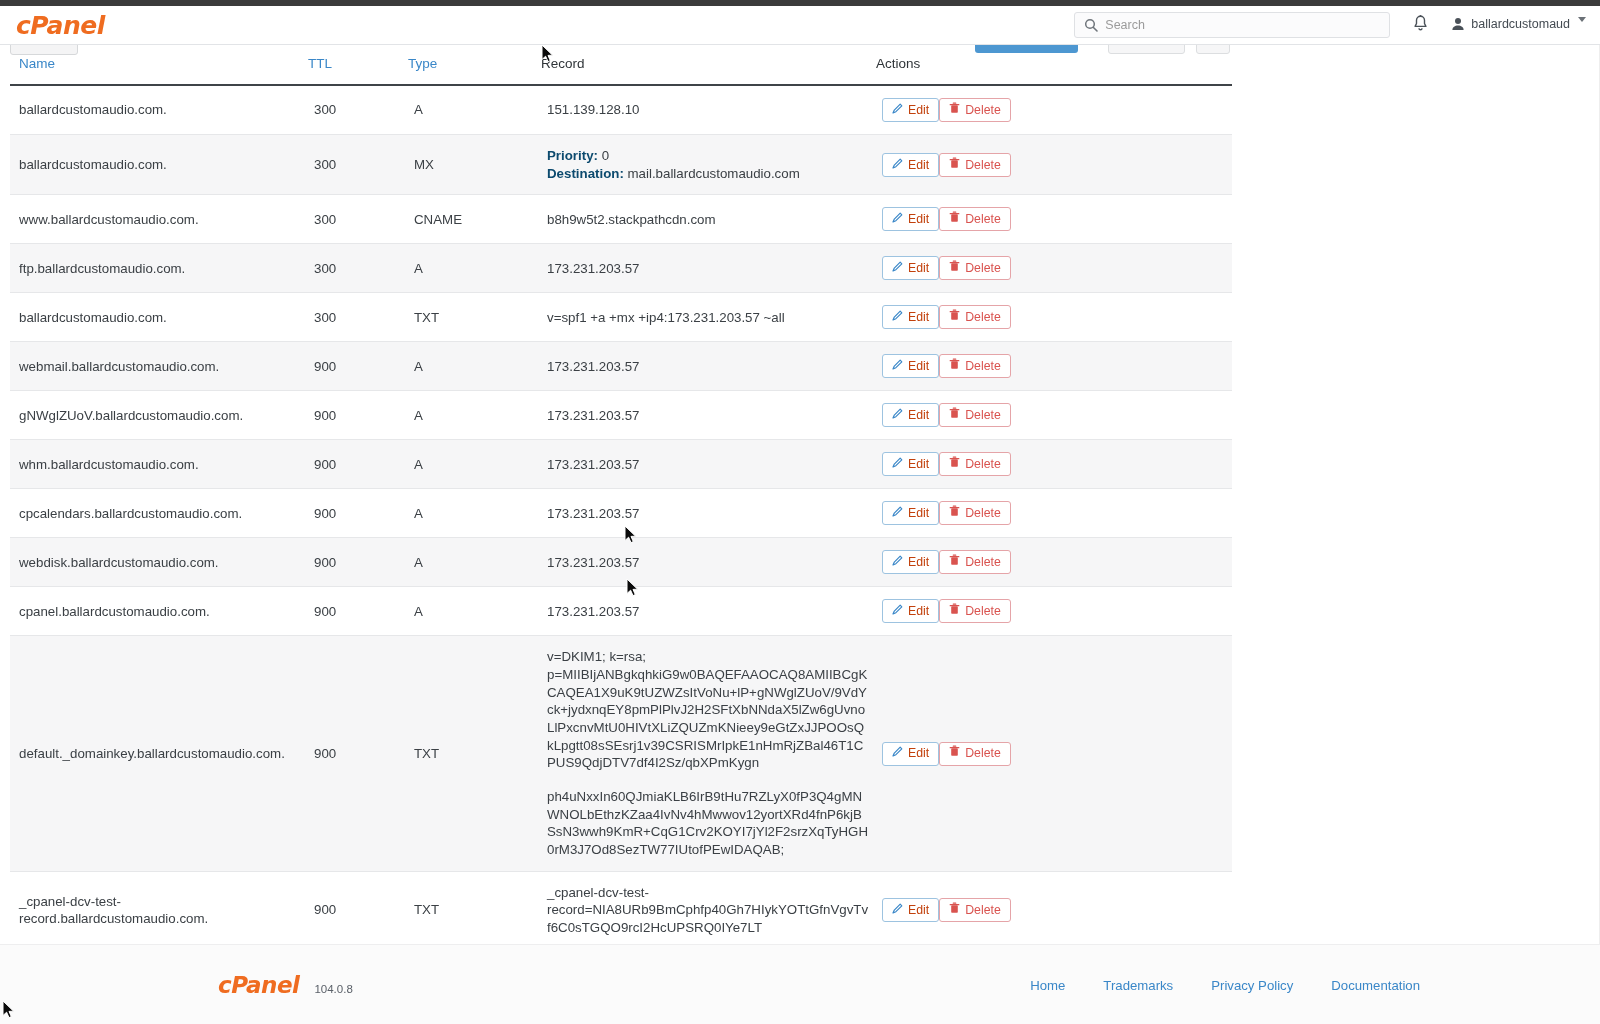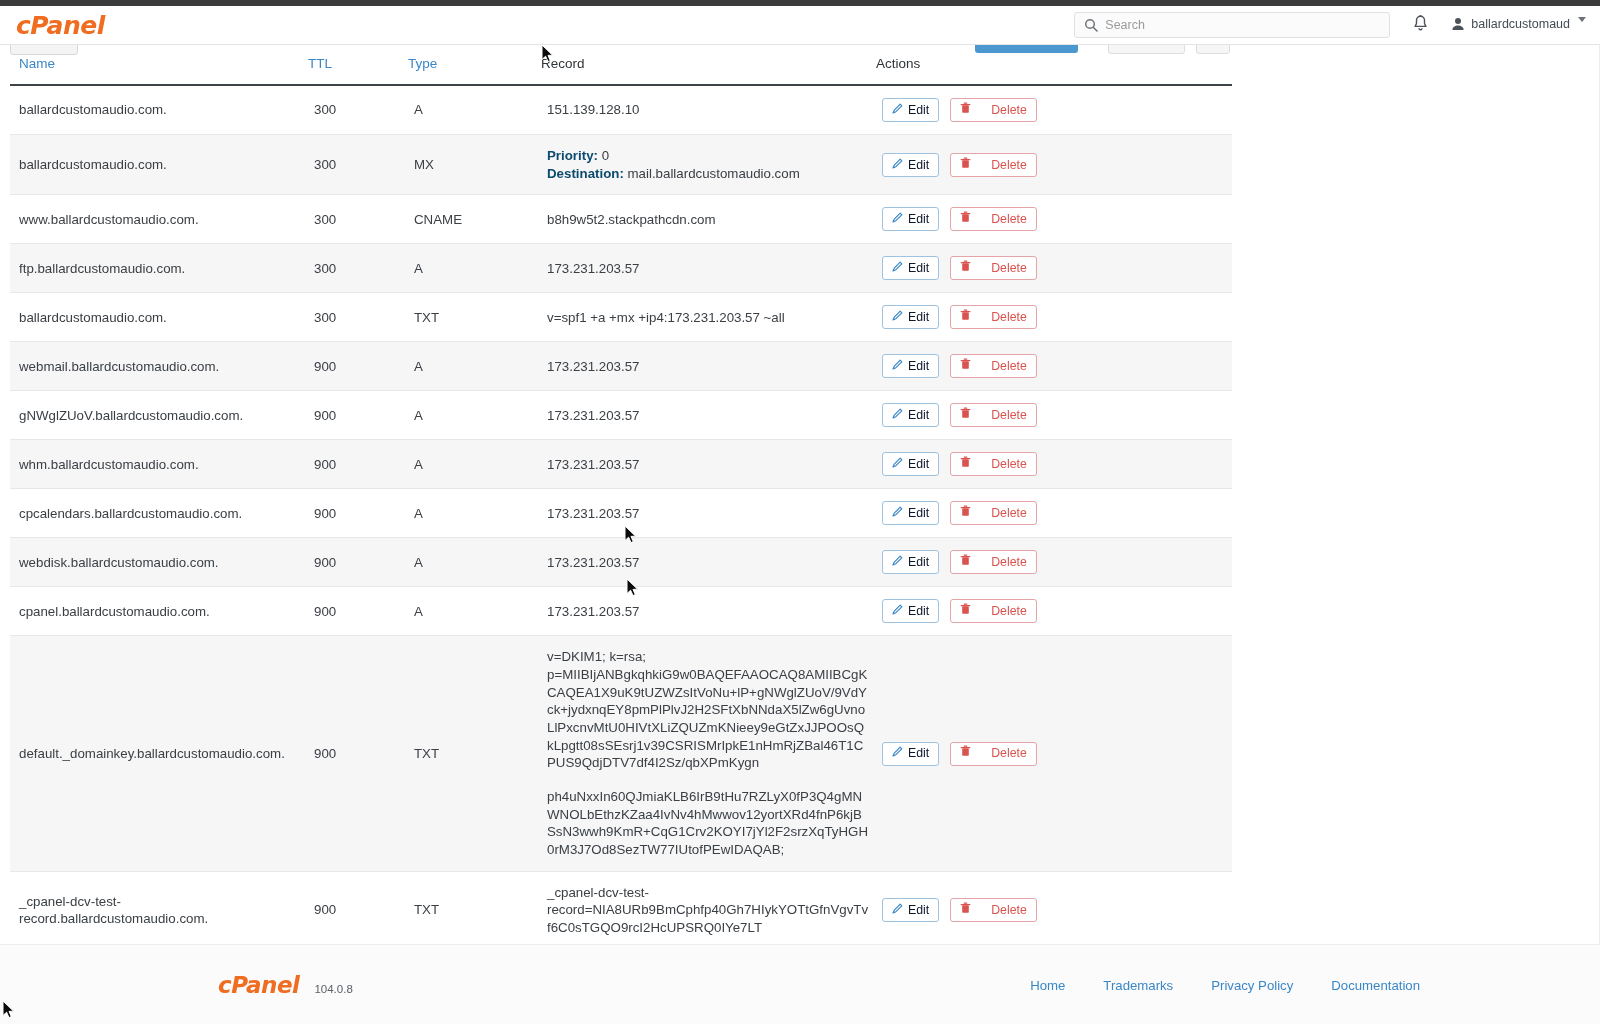--- a/index.html
+++ b/index.html
@@ -172,30 +172,29 @@
     height: 24px;
     border-radius: 3px;
     font-size: 12.3px;
     background: #ffffff;
     cursor: pointer;
     padding: 0 9px;
     user-select: none;
   }
   .btn-edit {
     border: 1px solid #9dc3e0;
-    color: #0f172a;
+    color: #c2410c;
     min-width: 49px;
     text-align: right;
   }
   .btn-del {
     border: 1px solid #e5a4a8;
     color: #d9534f;
-    margin-left: 11px;
+    margin-left: 0;
     min-width: 59px;
-    gap: 15px;
   }
   .btn svg { margin-right: 5px; }
 
   
   .footer {
     position: absolute; left: 0; top: 944px;
     width: 1600px; height: 80px;
     background: #fbfbfb;
     border-top: 1px solid #eeeeef;
   }

